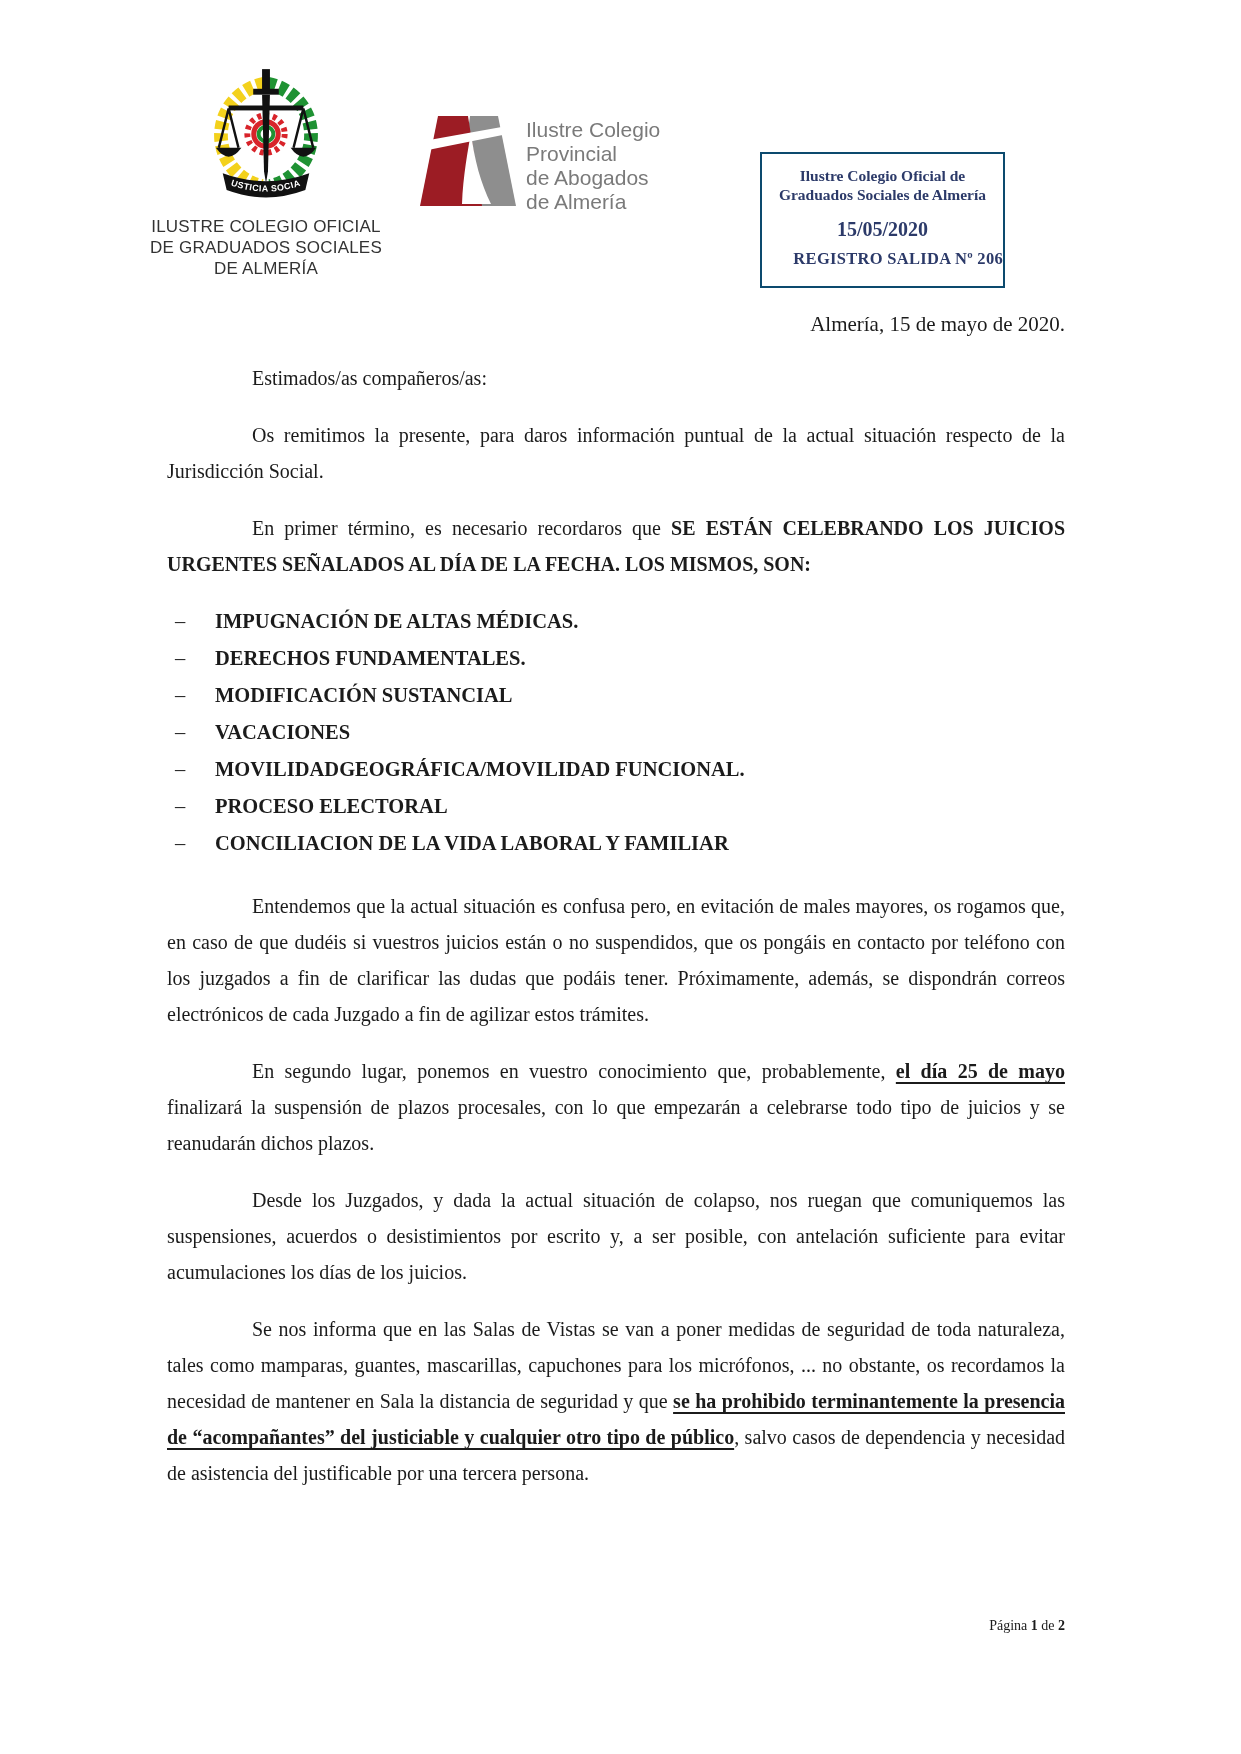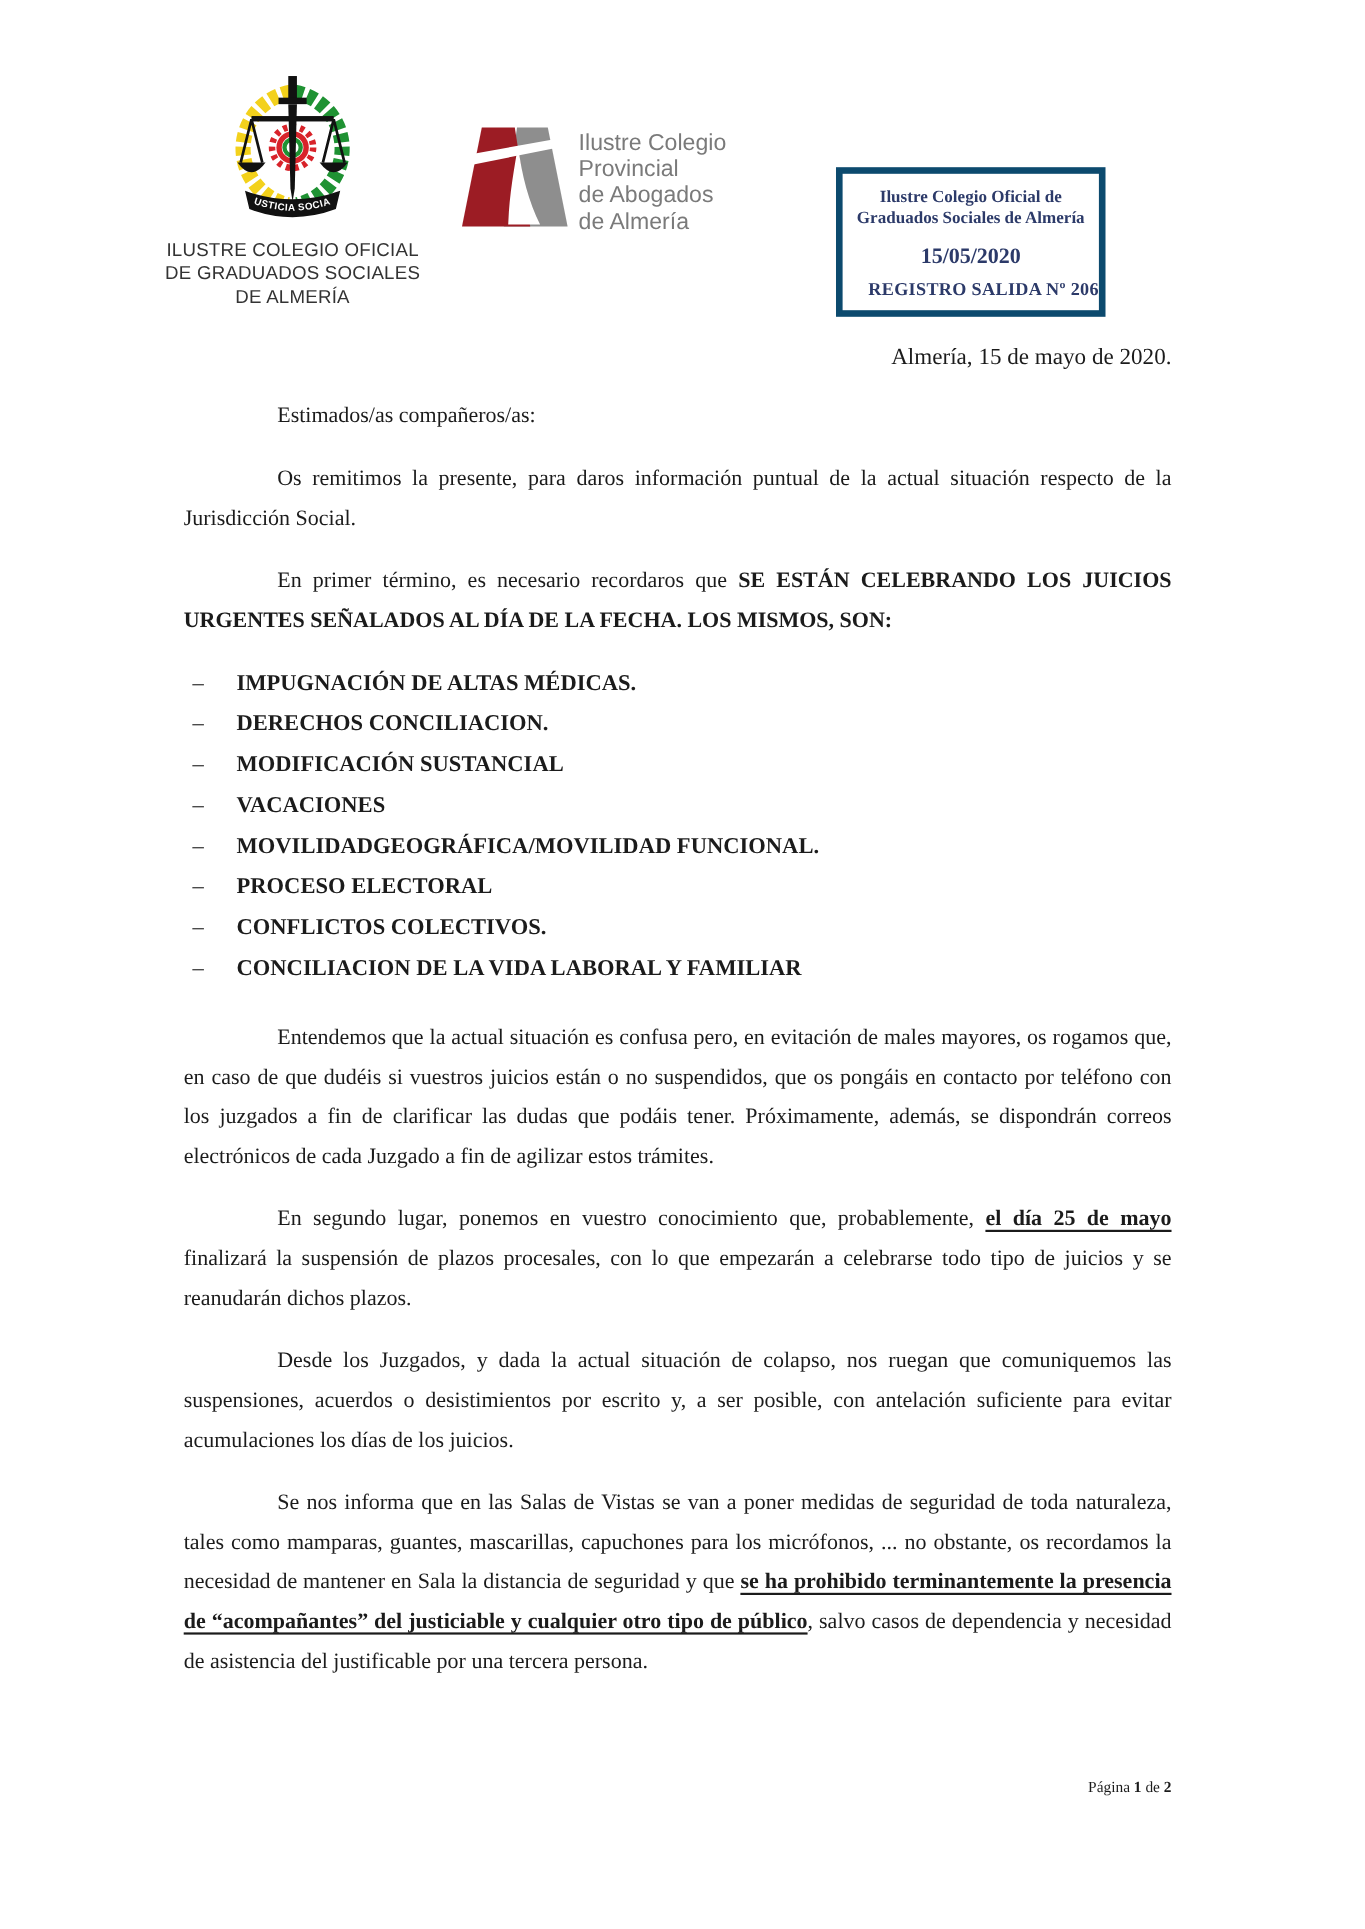--- a/index.html
+++ b/index.html
@@ -23,21 +23,21 @@
   }
   .center-logo-group{position:absolute;left:418px;top:100px;display:flex;align-items:flex-start;}
   .abogados-mark{width:100px;height:118px;}
   .center-caption{
     margin-left:8px;margin-top:18px;
     font-family:"Liberation Sans", sans-serif;
     font-size:21px;line-height:24px;color:#7a7a7a;
   }
   .registry-box{
     position:absolute;left:760px;top:152px;width:245px;height:136px;
-    border:6px solid #0c4a6e;
+    border:2px solid #0c4a6e;
     box-sizing:border-box;
     text-align:center;
     color:#2c3a69;
     font-family:"Liberation Serif", serif;
     padding-top:12px;
   }
   .registry-org{font-size:15.5px;font-weight:bold;line-height:19px;}
   .registry-date{font-size:20px;font-weight:bold;margin-top:14px;}
   .registry-number{font-size:16.5px;font-weight:bold;margin-top:8px;letter-spacing:.3px;text-align:right;}
   
@@ -142,26 +142,25 @@
   </div>
 
   <div class="date-line">Almería, 15 de mayo de 2020.</div>
 
   <div class="letter-body" id="letter-body">
       <p><span>Estimados/as compañeros/as:</span></p>
       <p><span>Os remitimos la presente, para daros información puntual de la actual situación respecto de la Jurisdicción Social.</span></p>
       <p><span>En primer término, es necesario recordaros que </span><span class="b">SE ESTÁN CELEBRANDO LOS JUICIOS URGENTES SEÑALADOS AL DÍA DE LA FECHA. LOS MISMOS, SON:</span></p>
       <ul class="body-list">
         <li>IMPUGNACIÓN DE ALTAS MÉDICAS.</li>
-        <li>DERECHOS CONCILIACION.</li>
+        <li>DERECHOS FUNDAMENTALES.</li>
         <li>MODIFICACIÓN SUSTANCIAL</li>
         <li>VACACIONES</li>
         <li>MOVILIDADGEOGRÁFICA/MOVILIDAD FUNCIONAL.</li>
         <li>PROCESO ELECTORAL</li>
-        <li>CONFLICTOS COLECTIVOS.</li>
         <li>CONCILIACION DE LA VIDA LABORAL Y FAMILIAR</li>
       </ul>
       <p><span>Entendemos que la actual situación es confusa pero, en evitación de males mayores, os rogamos que, en caso de que dudéis si vuestros juicios están o no suspendidos, que os pongáis en contacto por teléfono con los juzgados a fin de clarificar las dudas que podáis tener. Próximamente, además, se dispondrán correos electrónicos de cada Juzgado a fin de agilizar estos trámites.</span></p>
       <p><span>En segundo lugar, ponemos en vuestro conocimiento que, probablemente, </span><span class="b u">el día 25 de mayo</span><span> finalizará la suspensión de plazos procesales, con lo que empezarán a celebrarse todo tipo de juicios y se reanudarán dichos plazos.</span></p>
       <p><span>Desde los Juzgados, y dada la actual situación de colapso, nos ruegan que comuniquemos las suspensiones, acuerdos o desistimientos por escrito y, a ser posible, con antelación suficiente para evitar acumulaciones los días de los juicios.</span></p>
       <p><span>Se nos informa que en las Salas de Vistas se van a poner medidas de seguridad de toda naturaleza, tales como mamparas, guantes, mascarillas, capuchones para los micrófonos, ... no obstante, os recordamos la necesidad de mantener en Sala la distancia de seguridad y que </span><span class="b u">se ha prohibido terminantemente la presencia de “acompañantes” del justiciable y cualquier otro tipo de público</span><span>, salvo casos de dependencia y necesidad de asistencia del justificable por una tercera persona.</span></p>
     </div>
 
   <div class="footer-line">
     <span>Página </span><span class="b">1</span><span> de </span><span class="b">2</span>

